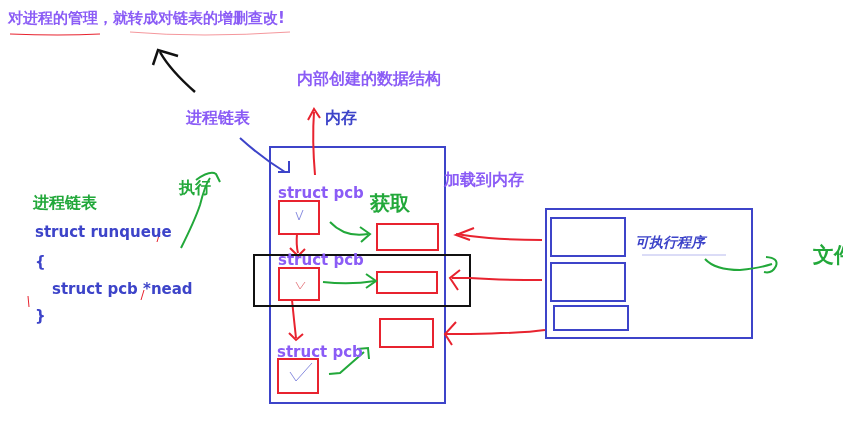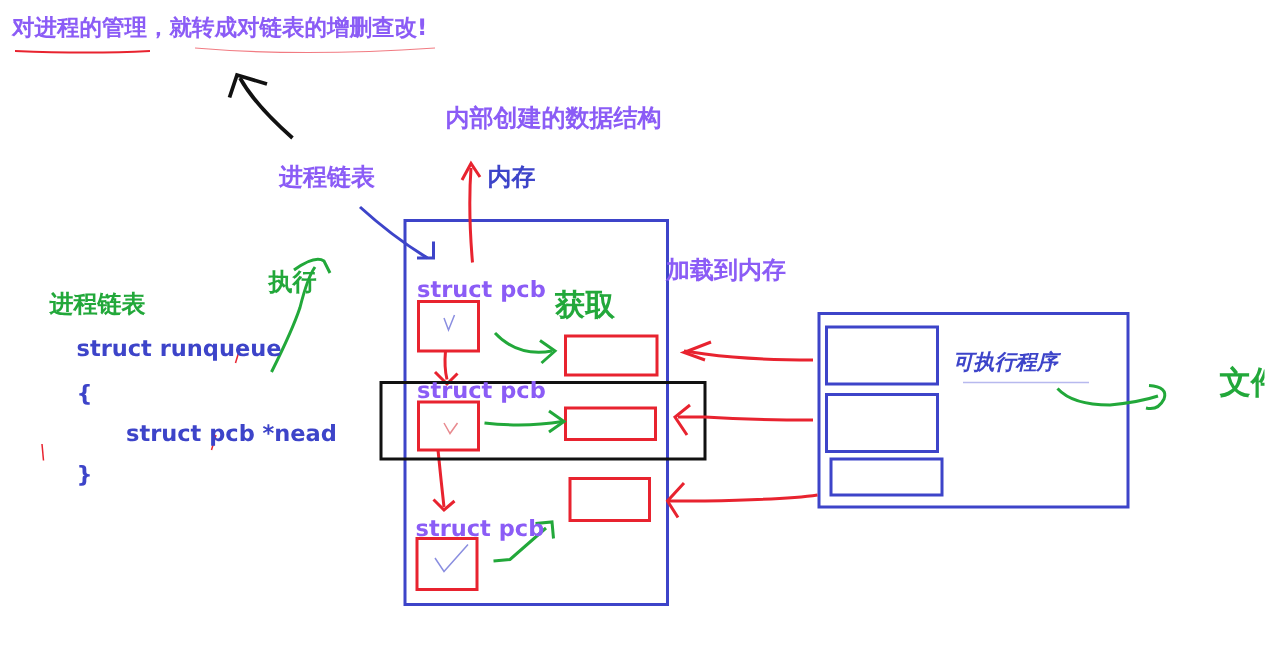--- a/index.html
+++ b/index.html
@@ -2,21 +2,21 @@
 <html><head>
 <meta charset="utf-8">
 <style>
   html, body { margin: 0; padding: 0; background: #ffffff; }
   body { width: 843px; height: 432px; position: relative; overflow: hidden;
          font-family: "DejaVu Sans", "Liberation Sans", sans-serif; }
   .lbl { position: absolute; font-weight: bold; white-space: nowrap; line-height: 1; }
   .red { color: #8b5cf6; }
   .blue { color: #3d44c9; }
   .green { color: #22a83a; }
-  .code { position: absolute; font-weight: bold; color: #3d44c9; font-size: 15px; white-space: nowrap; line-height: 1; margin-left: 16px; }
+  .code { position: absolute; font-weight: bold; color: #3d44c9; font-size: 15px; white-space: nowrap; line-height: 1; }
   svg.canvas { position: absolute; left: 0; top: 0; }
 </style>
 </head>
 <body>
 
 <svg class="canvas" width="843" height="432" viewBox="0 0 843 432">
 
   <path d="M10 34 Q 60 36 100 34" stroke="#e8232f" stroke-width="1.2" fill="none"></path>
   <path d="M130 32 Q 200 38 290 32" stroke="#e8232f" stroke-width="0.8" fill="none" opacity="0.6"></path>
 
@@ -92,14 +92,14 @@
 <div class="lbl blue" style="left:635px; top:235px; font-size:14px;font-style:italic;">可执行程序</div>
 <div class="lbl green" style="left:813px; top:245px; font-size:21px;">文件</div>
 <div class="lbl green" style="left:33px; top:195px; font-size:16px;">进程链表</div>
 
 <div class="lbl red" style="left:278px; top:186px; font-size:15px;">struct pcb</div>
 <div class="lbl red" style="left:278px; top:253px; font-size:15px;">struct pcb</div>
 <div class="lbl red" style="left:277px; top:345px; font-size:15px;">struct pcb</div>
 
 <div class="code" style="left:35px; top:225px;">struct runqueue</div>
 <div class="code" style="left:35px; top:255px;">{</div>
-<div class="code" style="left:68px; top:282px;">struct pcb *nead</div>
+<div class="code" style="left:52px; top:282px;">struct pcb *nead</div>
 <div class="code" style="left:35px; top:309px;">}</div>
 
 </body></html>

